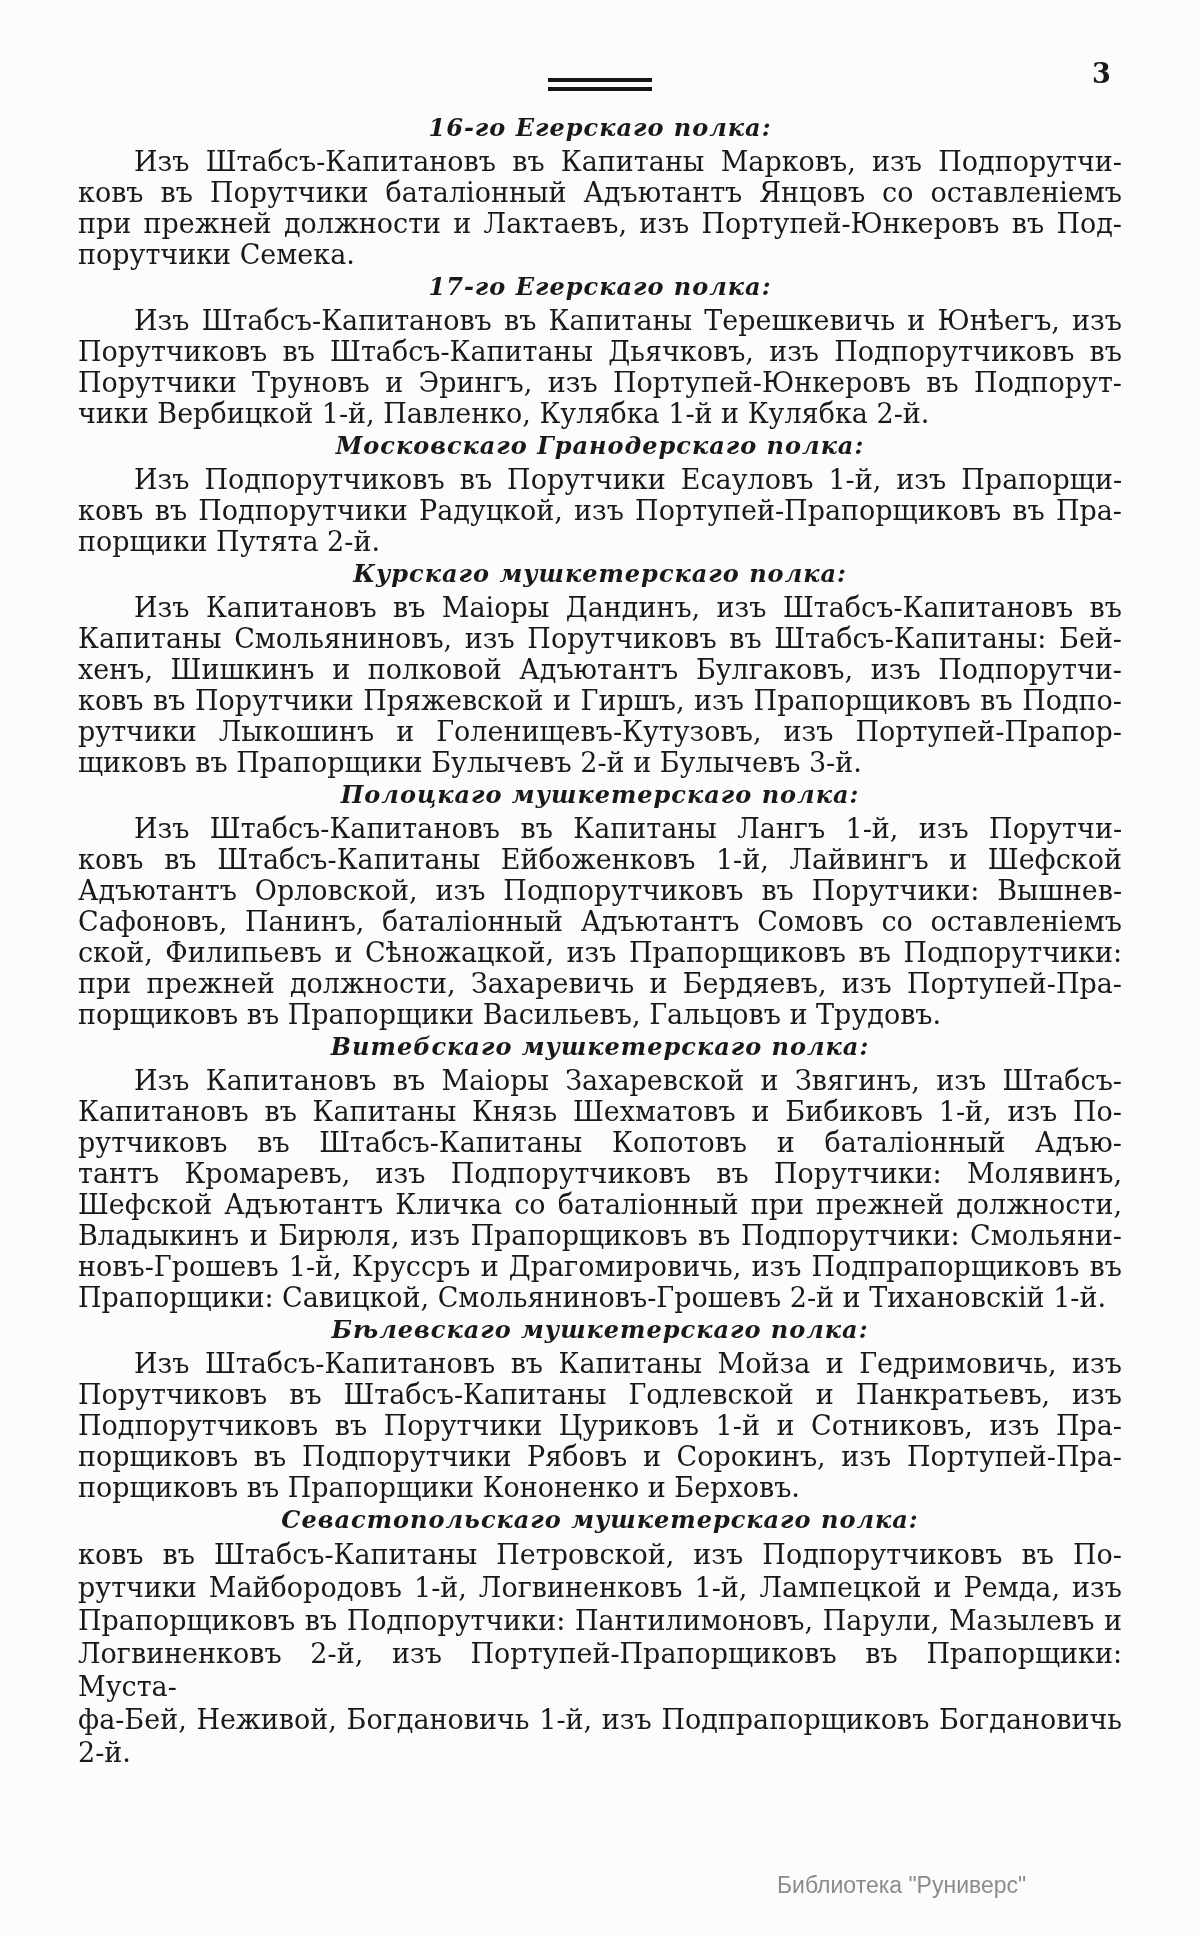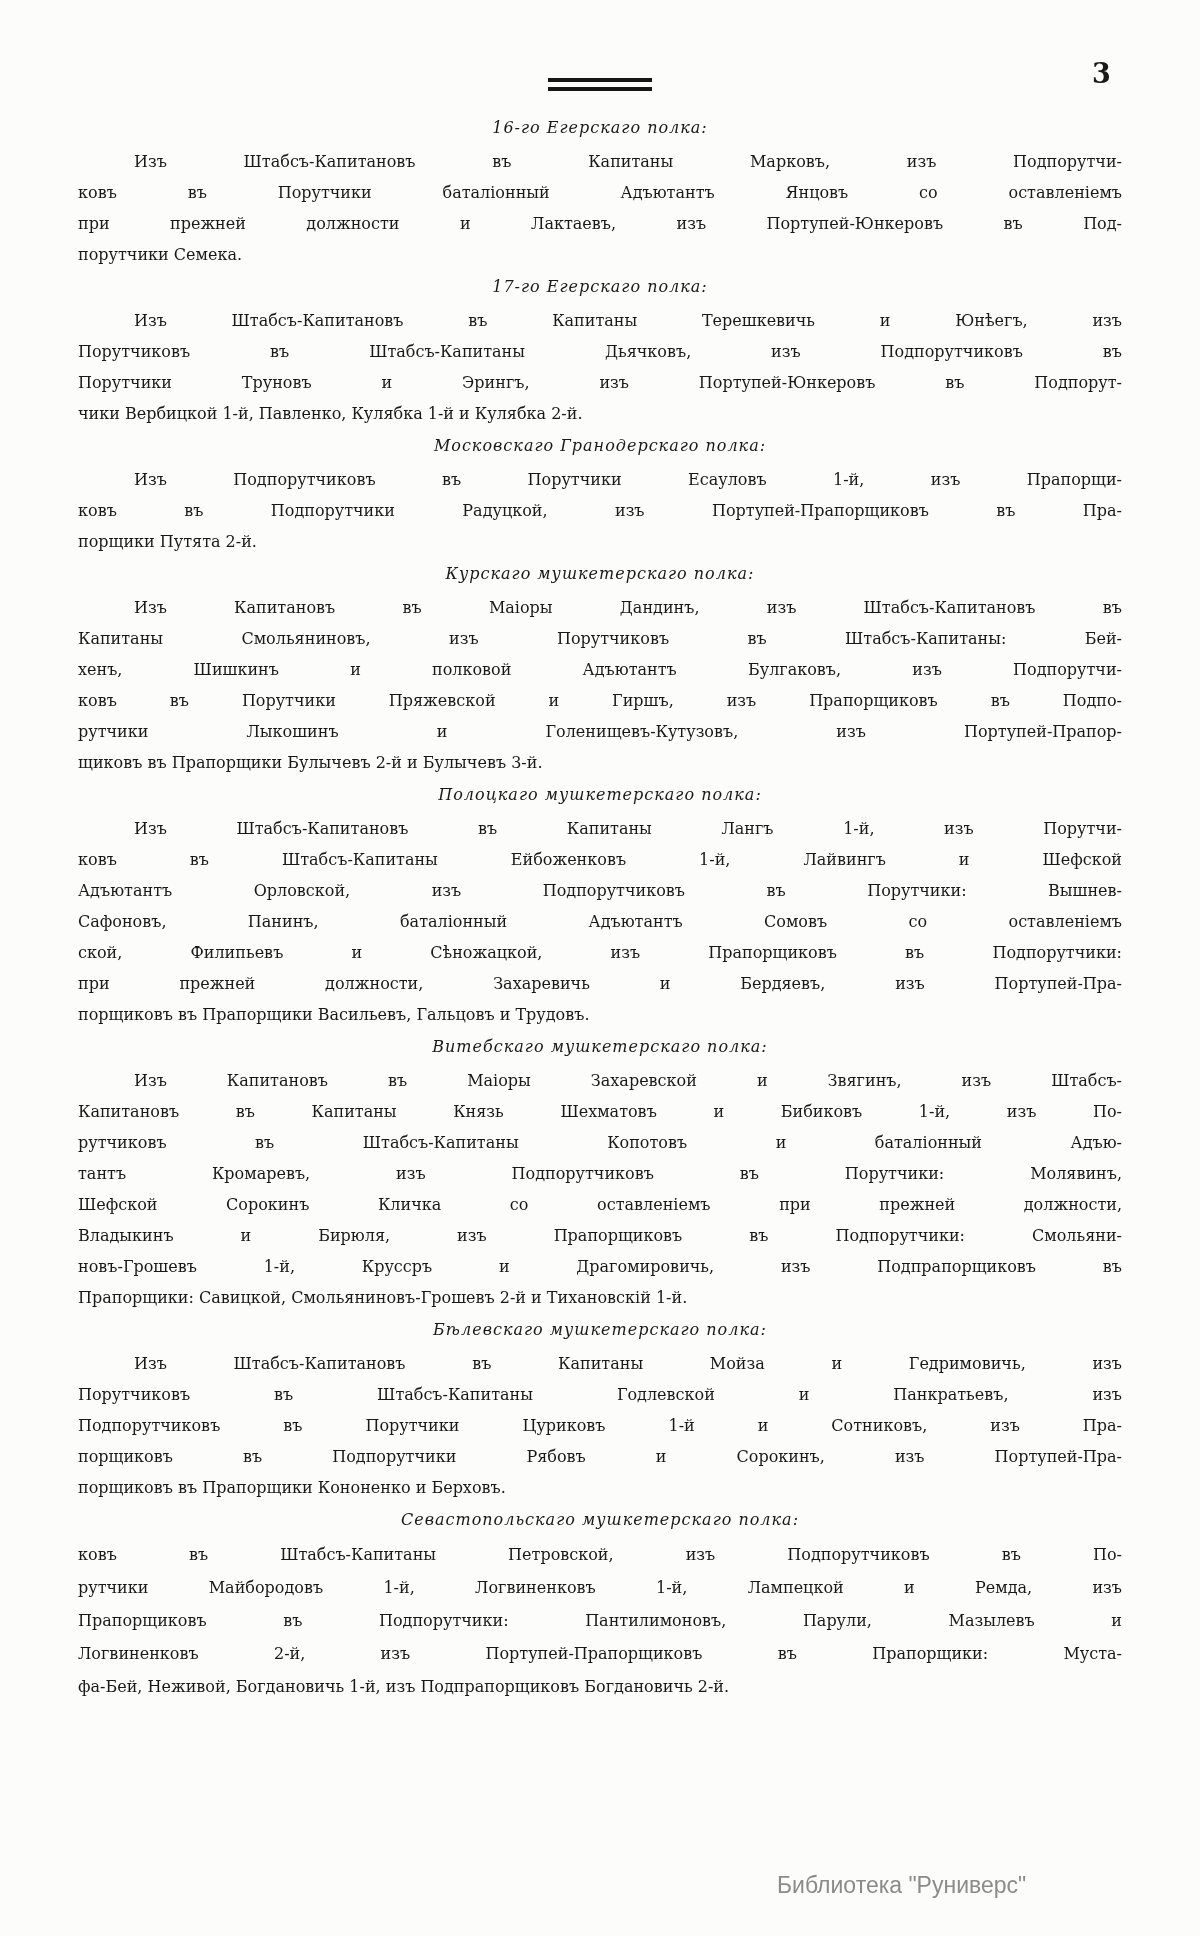--- a/index.html
+++ b/index.html
@@ -19,27 +19,27 @@
   }
   .content {
     position:absolute;
     left:78px; top:64px; width:1044px;
   }
   .divider { margin:14px auto 0; width:104px; }
   .divider .bar { height:4px; background:#161616; }
   .divider .bar + .bar { margin-top:5px; }
   .regiment .heading {
     margin:2px 0 3px;
-    font-size:16px; line-height:30px;
-    font-style:italic; font-weight:normal;
+    font-size:24px; line-height:30px;
+    font-style:italic; font-weight:bold;
     text-align:center;
     letter-spacing:1px;
   }
   .regiment:first-of-type .heading { margin-top:22px; }
-  .para { font-size:16px; }
+  .para { font-size:27px; }
   .line {
     line-height:31px;
     text-align:justify;
     text-align-last:justify;
     white-space:normal;
   }
   .line.first { text-indent:56px; }
   .line.last { text-align-last:left; }
   .gap-before .heading { }
   .wide .line { line-height:33px; }
@@ -120,21 +120,21 @@
         </div>
     </section>
 
     <section class="regiment">
       <h2 class="heading">Витебскаго мушкетерскаго полка:</h2>
       <div class="para">
           <div class="line first">Изъ Капитановъ въ Маіоры Захаревской и Звягинъ, изъ Штабсъ-</div>
           <div class="line">Капитановъ въ Капитаны Князь Шехматовъ и Бибиковъ 1-й, изъ По-</div>
           <div class="line">рутчиковъ въ Штабсъ-Капитаны Копотовъ и баталіонный Адъю-</div>
           <div class="line">тантъ Кромаревъ, изъ Подпорутчиковъ въ Порутчики: Молявинъ,</div>
-          <div class="line">Шефской Сорокинъ Кличка со оставленіемъ при прежней должности,</div>
+          <div class="line">Шефской Адъютантъ Кличка со баталіонный при прежней должности,</div>
           <div class="line">Владыкинъ и Бирюля, изъ Прапорщиковъ въ Подпорутчики: Смольяни-</div>
           <div class="line">новъ-Грошевъ 1-й, Круссръ и Драгомировичь, изъ Подпрапорщиковъ въ</div>
           <div class="line last">Прапорщики: Савицкой, Смольяниновъ-Грошевъ 2-й и Тихановскій 1-й.</div>
         </div>
     </section>
 
     <section class="regiment">
       <h2 class="heading">Бѣлевскаго мушкетерскаго полка:</h2>
       <div class="para">
           <div class="line first">Изъ Штабсъ-Капитановъ въ Капитаны Мойза и Гедримовичь, изъ</div>

